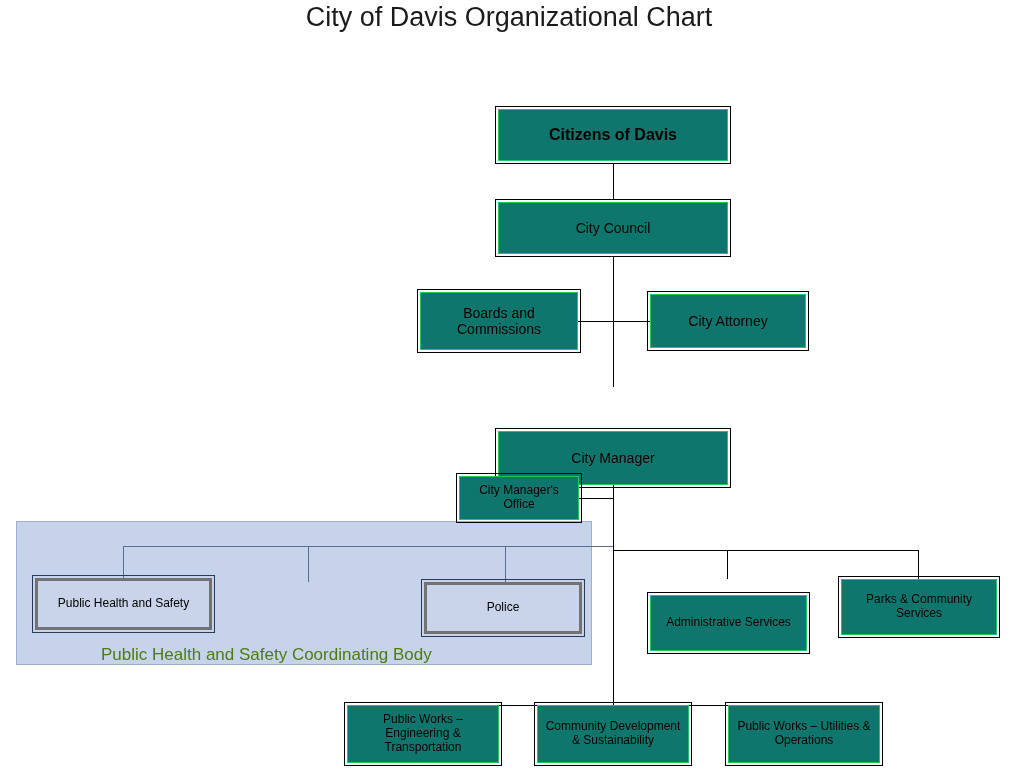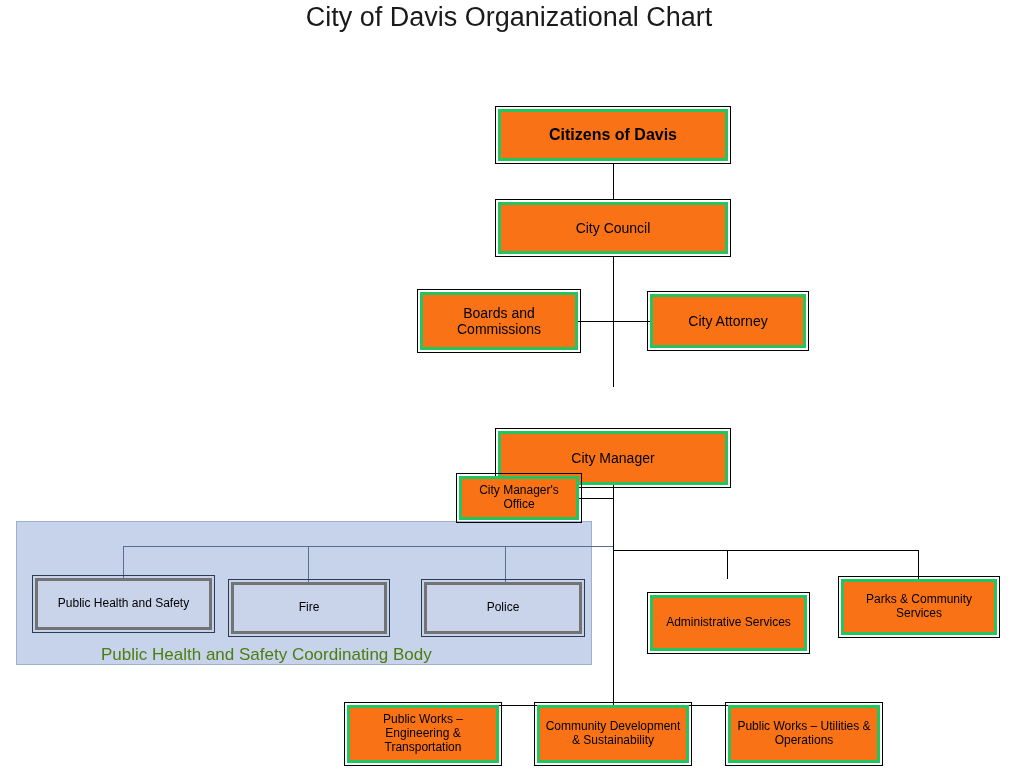--- a/index.html
+++ b/index.html
@@ -28,22 +28,22 @@
     text-align: center;
     font-size: 27px;
     font-weight: 400;
     color: #1a1a1a;
     letter-spacing: 0px;
   }
   
   .node {
     position: absolute;
     box-sizing: border-box;
-    background: #f97316;
-    border: 3px solid #22c55e;
+    background: #0f766e;
+    border: 1px solid #22c55e;
     outline: 1px solid #000000;
     outline-offset: 2px;
     display: flex;
     align-items: center;
     justify-content: center;
     text-align: center;
     font-size: 14px;
     line-height: 1.15;
     padding: 2px 4px;
   }
@@ -125,21 +125,20 @@
   <div class="node" style="left:420px; top:292px; width:158px; height:58px;">Boards and Commissions</div>
 
   <div class="node" style="left:650px; top:294px; width:156px; height:54px;">City Attorney</div>
 
   <div class="node" style="left:498px; top:387px; width:230px; height:54px;margin-top:44px;">City Manager</div>
 
   <div class="node small" style="left:459px; top:476px; width:120px; height:44px;">City Manager's Office</div>
 
   <div class="node blue small" style="left:35px; top:578px; width:177px; height:52px;">Public Health and Safety</div>
 
-  <div class="node blue small" style="left:231px; top:582px; width:156px; height:52px;">Fire</div>
 
   <div class="node blue small" style="left:424px; top:582px; width:158px; height:52px;">Police</div>
 
   <div class="node small" style="left:650px; top:579px; width:157px; height:56px;margin-top:16px;">Administrative Services</div>
 
   <div class="node small" style="left:841px; top:579px; width:156px; height:56px;">Parks &amp; Community Services</div>
 
   <div class="node small" style="left:347px; top:705px; width:152px; height:58px;">Public Works – Engineering &amp; Transportation</div>
 
   <div class="node small" style="left:537px; top:705px; width:152px; height:58px;">Community Development &amp; Sustainability</div>

